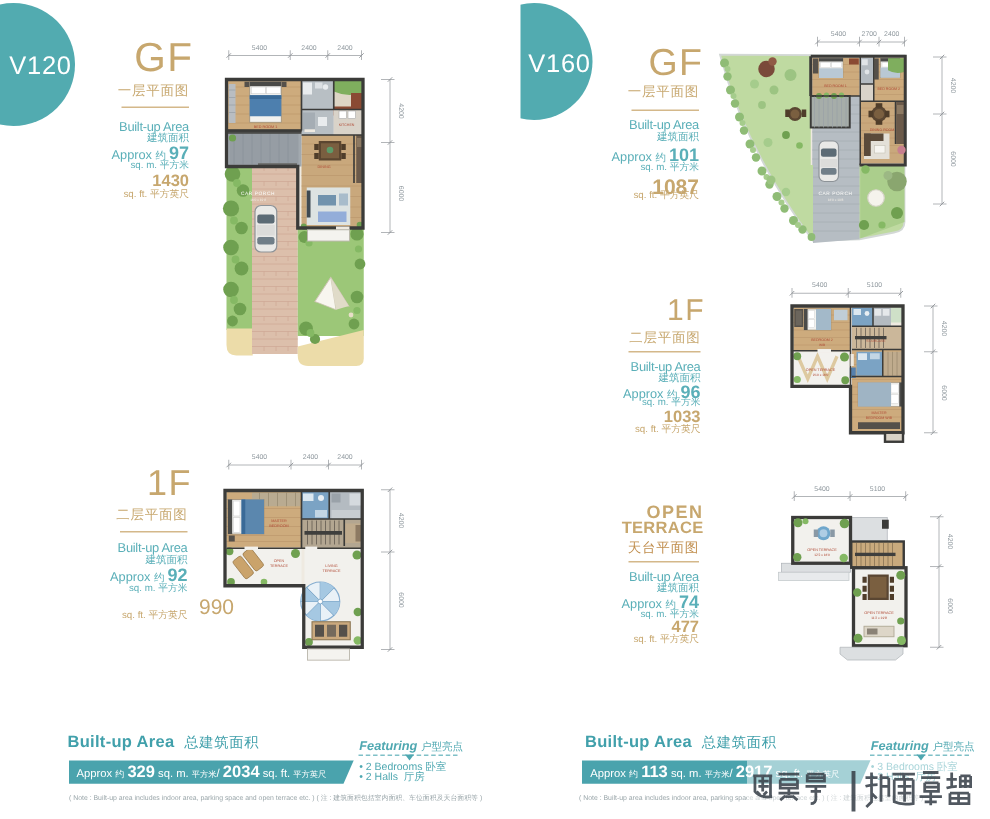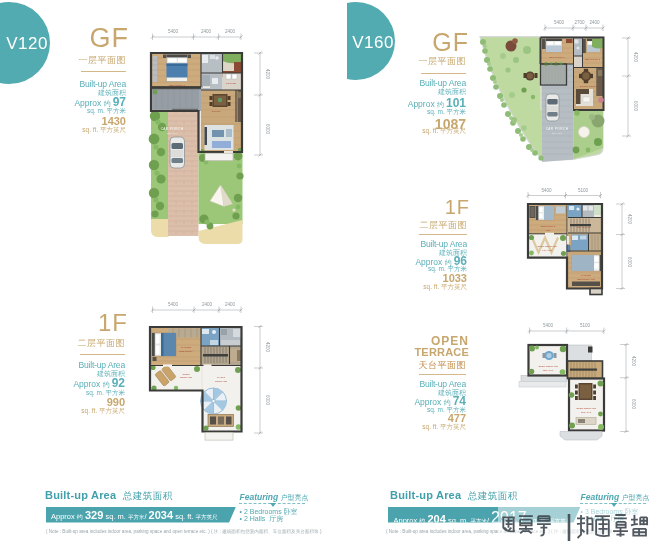--- a/index.html
+++ b/index.html
@@ -32,21 +32,21 @@
 <div class="tr gold" style="right:534px;top:115.5px;font-size:11px;font-weight:bold;">1430</div>
 <div class="tr gold" style="right:534px;top:126.5px;font-size:6.5px;">sq. ft. 平方英尺</div>
 
 <div class="tr gold" style="right:532px;top:310.5px;font-size:24px;letter-spacing:1px;">1F</div>
 <div class="tr gold" style="right:535px;top:338.5px;font-size:9px;letter-spacing:0.5px;">二层平面图</div>
 <div class="goldline" style="right:535px;top:354px;width:45px;"></div>
 <div class="tr teal" style="right:535px;top:361px;font-size:8.6px;letter-spacing:-0.2px;">Built-up Area</div>
 <div class="tr teal" style="right:535px;top:370px;font-size:7px;">建筑面积</div>
 <div class="tr teal" style="right:535px;top:376.5px;font-size:12px;font-weight:bold;"><span style="font-size:8.5px;font-weight:normal;">Approx </span><span style="font-size:7px;font-weight:normal;">约 </span>92</div>
 <div class="tr teal" style="right:535px;top:389.5px;font-size:6.5px;">sq. m. 平方米</div>
-<div class="tr gold" style="right:535px;top:396.5px;font-size:11px;font-weight:bold;">990</div>
+<div class="tr gold" style="right:504px;top:396.5px;font-size:14px;font-weight:normal;">990</div>
 <div class="tr gold" style="right:535px;top:408px;font-size:6.5px;">sq. ft. 平方英尺</div>
 
 <div class="tr gold" style="right:191px;top:29.5px;font-size:25px;letter-spacing:1px;">GF</div>
 <div class="tr gold" style="right:194px;top:56.5px;font-size:9px;letter-spacing:0.5px;">一层平面图</div>
 <div class="goldline" style="right:194px;top:72.5px;width:45px;"></div>
 <div class="tr teal" style="right:194px;top:79px;font-size:8.6px;letter-spacing:-0.2px;">Built-up Area</div>
 <div class="tr teal" style="right:194px;top:88px;font-size:7px;">建筑面积</div>
 <div class="tr teal" style="right:194px;top:96.5px;font-size:12px;font-weight:bold;"><span style="font-size:8.5px;font-weight:normal;">Approx </span><span style="font-size:7px;font-weight:normal;">约 </span>101</div>
 <div class="tr teal" style="right:194px;top:109px;font-size:6.5px;">sq. m. 平方米</div>
 <div class="tr gold" style="right:194px;top:117px;font-size:14px;font-weight:bold;">1087</div>
@@ -78,21 +78,21 @@
  <div style="padding:2.5px 0 0 5px;font-size:7.5px;">Approx <span style="font-size:6px;">约</span> <span style="font-size:11px;font-weight:bold;">329</span> sq. m. <span style="font-size:5.5px;">平方米</span>/ <span style="font-size:11px;font-weight:bold;">2034</span> sq. ft. <span style="font-size:5.5px;">平方英尺</span></div>
 </div>
 <div class="abs" style="left:46px;top:528.5px;font-size:4.6px;color:#9aa6aa;">( Note : Built-up area includes indoor area, parking space and open terrace etc. ) ( 注 : 建筑面积包括室内面积、车位面积及天台面积等 )</div>
 <div class="abs" style="left:239.5px;top:491.5px;font-size:8.5px;font-weight:bold;color:#4fa8b1;font-style:italic;">Featuring <span style="font-size:7px;font-weight:normal;font-style:normal;">户型亮点</span></div>
 <div class="abs" style="left:239px;top:503.2px;width:66px;border-top:1px dashed #7fc0c7;"></div>
 <div class="abs" style="left:269.5px;top:502.5px;width:0;height:0;border-left:3px solid transparent;border-right:3px solid transparent;border-top:4px solid #4fa8b1;"></div>
 <div class="abs" style="left:239.5px;top:507.5px;font-size:7px;color:#4fa8b1;line-height:1.02;">• 2 Bedrooms 卧室<br>• 2 Halls&nbsp; 厅房</div>
 
 <div class="abs" style="left:390px;top:489px;font-size:11px;font-weight:bold;color:#41a0ab;letter-spacing:0.2px;">Built-up Area&nbsp;&nbsp;<span style="font-size:9.5px;font-weight:normal;letter-spacing:0.5px;">总建筑面积</span></div>
 <div class="abs" style="left:387.5px;top:506.5px;width:193px;height:16px;background:#4aa3ad;clip-path:polygon(0 0,100% 0,calc(100% - 7px) 100%,0 100%);color:#fff;">
- <div style="padding:2.5px 0 0 6px;font-size:7.5px;">Approx <span style="font-size:6px;">约</span> <span style="font-size:11px;font-weight:bold;">204</span> sq. m. <span style="font-size:5.5px;">平方米</span>/ <span style="font-size:16px;font-weight:normal;">2917</span> sq. ft. <span style="font-size:5.5px;">平方英尺</span></div>
+ <div style="padding:2.5px 0 0 6px;font-size:7.5px;">Approx <span style="font-size:6px;">约</span> <span style="font-size:11px;font-weight:bold;">113</span> sq. m. <span style="font-size:5.5px;">平方米</span>/ <span style="font-size:11px;font-weight:bold;">2917</span> sq. ft. <span style="font-size:5.5px;">平方英尺</span></div>
 </div>
 <div class="abs" style="left:386px;top:528.5px;font-size:4.6px;color:#9aa6aa;">( Note : Built-up area includes indoor area, parking space and open terrace etc. ) ( 注 : 建筑面积包括室内面积等 )</div>
 <div class="abs" style="left:580.5px;top:491.5px;font-size:8.5px;font-weight:bold;color:#4fa8b1;font-style:italic;">Featuring <span style="font-size:7px;font-weight:normal;font-style:normal;">户型亮点</span></div>
 <div class="abs" style="left:580px;top:503.2px;width:66px;border-top:1px dashed #7fc0c7;"></div>
 <div class="abs" style="left:610.5px;top:502.5px;width:0;height:0;border-left:3px solid transparent;border-right:3px solid transparent;border-top:4px solid #4fa8b1;"></div>
 <div class="abs" style="left:580.5px;top:507.5px;font-size:7px;color:#4fa8b1;line-height:1.02;">• 3 Bedrooms 卧室<br>• 2 Halls&nbsp; 厅房</div>
 
 <svg class="abs" style="left:145px;top:18px;" width="140" height="262" viewBox="145 18 140 262">
 <g font-family="Liberation Sans, sans-serif">
 

